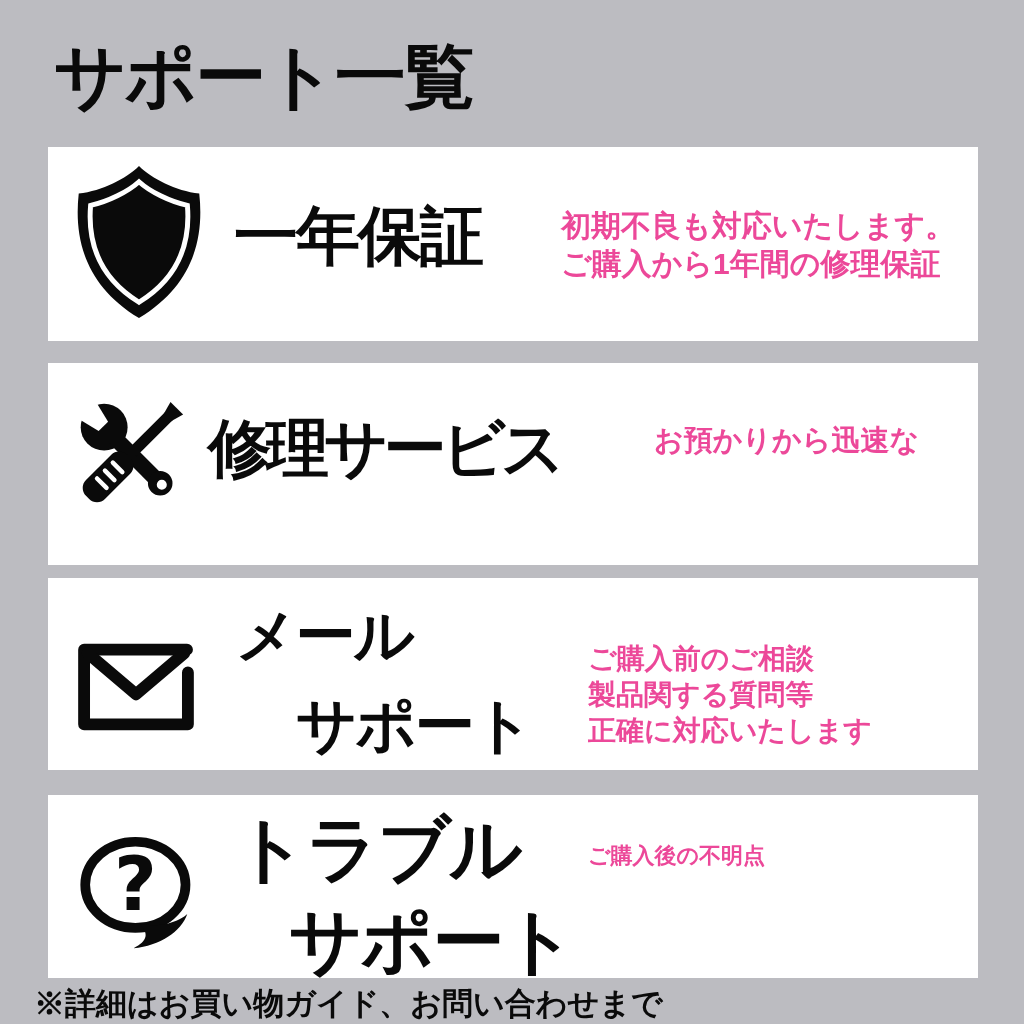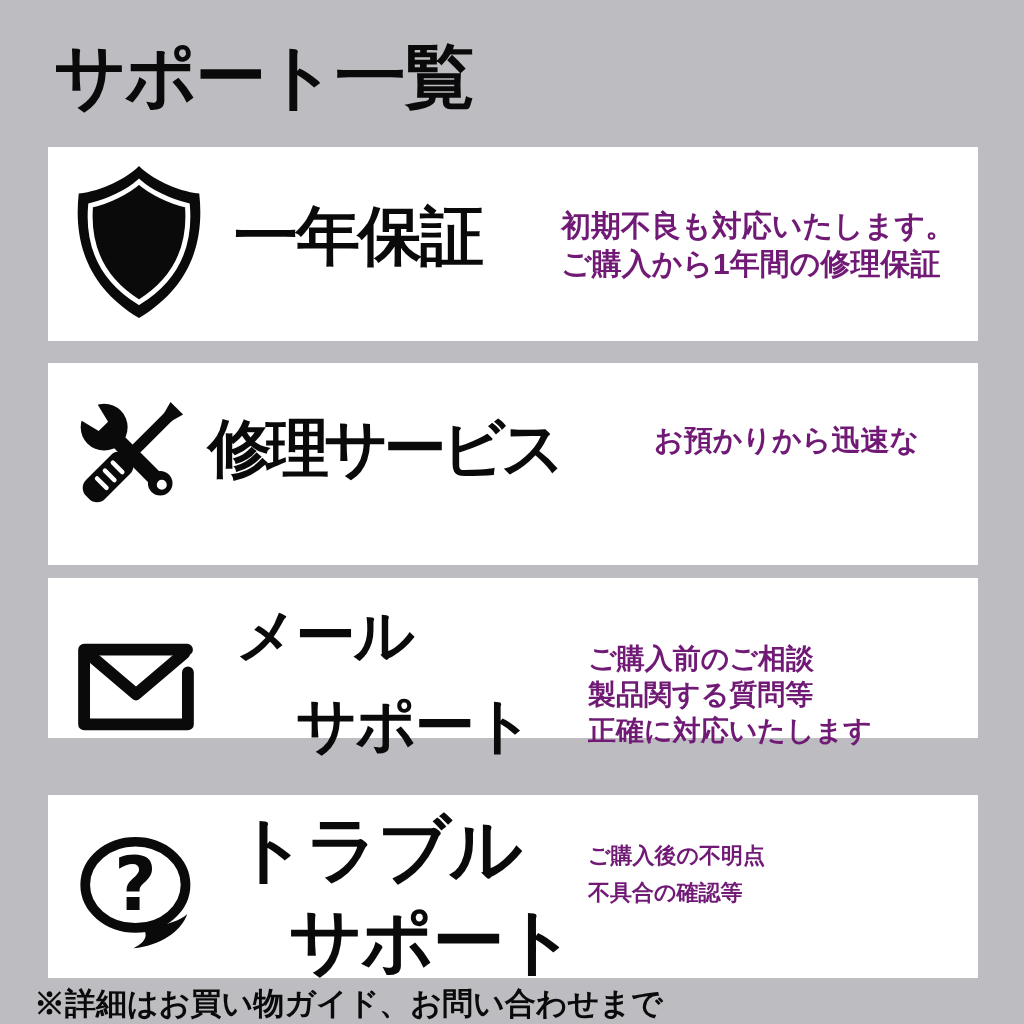--- a/index.html
+++ b/index.html
@@ -15,21 +15,21 @@
     position: absolute; left: 54px; top: 30px;
     font-size: 71px; font-weight: 800; letter-spacing: -2px;
     color: #0a0a0a; white-space: nowrap;
   }
   .card {
     position: absolute; left: 48px; width: 930px;
     background: #ffffff;
   }
   .card-1 { top: 147px; height: 194px; }
   .card-2 { top: 363px; height: 202px; }
-  .card-3 { top: 578px; height: 160px; }
+  .card-3 { top: 578px; height: 192px; }
   .card-4 { top: 795px; height: 183px; }
 
   .icon-wrap { position: absolute; }
   .card-1 .icon-wrap { left: 16px;  top: 14px; width: 150px; height: 162px; }
   .card-2 .icon-wrap { left: 16px;  top: 20px; width: 134px; height: 142px; }
   .card-3 .icon-wrap { left: 18px;  top: 58px; width: 140px; height: 102px; }
   .card-4 .icon-wrap { left: 24px;  top: 33px; width: 132px; height: 126px; }
   .icon-wrap svg { width: 100%; height: 100%; display: block; }
 
   .heading {
@@ -40,21 +40,21 @@
   .card-1 .heading { left: 186px; top: 57px;  font-size: 64px; line-height: 64px; }
   .card-2 .heading { left: 160px; top: 53px;  font-size: 63px; line-height: 64px; letter-spacing: -5px; }
   .card-3 .heading { left: 188px; top: 13px;  font-size: 60px; line-height: 90px; }
   .card-4 .heading { left: 186px; top: 8px;   font-size: 72px; line-height: 92px; }
   .hline { white-space: nowrap; }
   .hline.indent-3 { padding-left: 60px; }
   .hline.indent-4 { padding-left: 55px; }
 
   .desc {
     position: absolute;
-    font-weight: 700; color: #701a75; white-space: nowrap;
+    font-weight: 700; color: #ec4899; white-space: nowrap;
   }
   .card-1 .desc { left: 513px; top: 60px; font-size: 30px; line-height: 38px; }
   .card-2 .desc { left: 606px; top: 57px; font-size: 29px; line-height: 40px; }
   .card-3 .desc { left: 540px; top: 47px; font-size: 28px; line-height: 36px; margin-top: 16px; }
   .card-4 .desc { left: 540px; top: 42px; font-size: 22px; line-height: 37px; }
 
   .footer {
     position: absolute; left: 34px; top: 983px;
     font-size: 31px; font-weight: 800; color: #0a0a0a; white-space: nowrap;
   }
@@ -135,17 +135,16 @@
       <path d="M76 107 C88 118 86 127 70 135 C100 132 124 116 131 96 C120 106 98 112 76 107 Z" fill="#0a0a0a"></path>
       <text x="72" y="92" text-anchor="middle" font-size="84" font-weight="bold" font-family="'DejaVu Sans', sans-serif" fill="#0a0a0a">?</text>
     </svg>
   </div>
   <div class="heading">
     <div class="hline">トラブル</div>
     <div class="hline indent-4">サポート</div>
   </div>
   <div class="desc">
     <div>ご購入後の不明点</div>
-    <div>不具合の確認等</div>
   </div>
 </div>
 
 <div class="footer">※詳細はお買い物ガイド、お問い合わせまで</div>
 
 </body></html>

